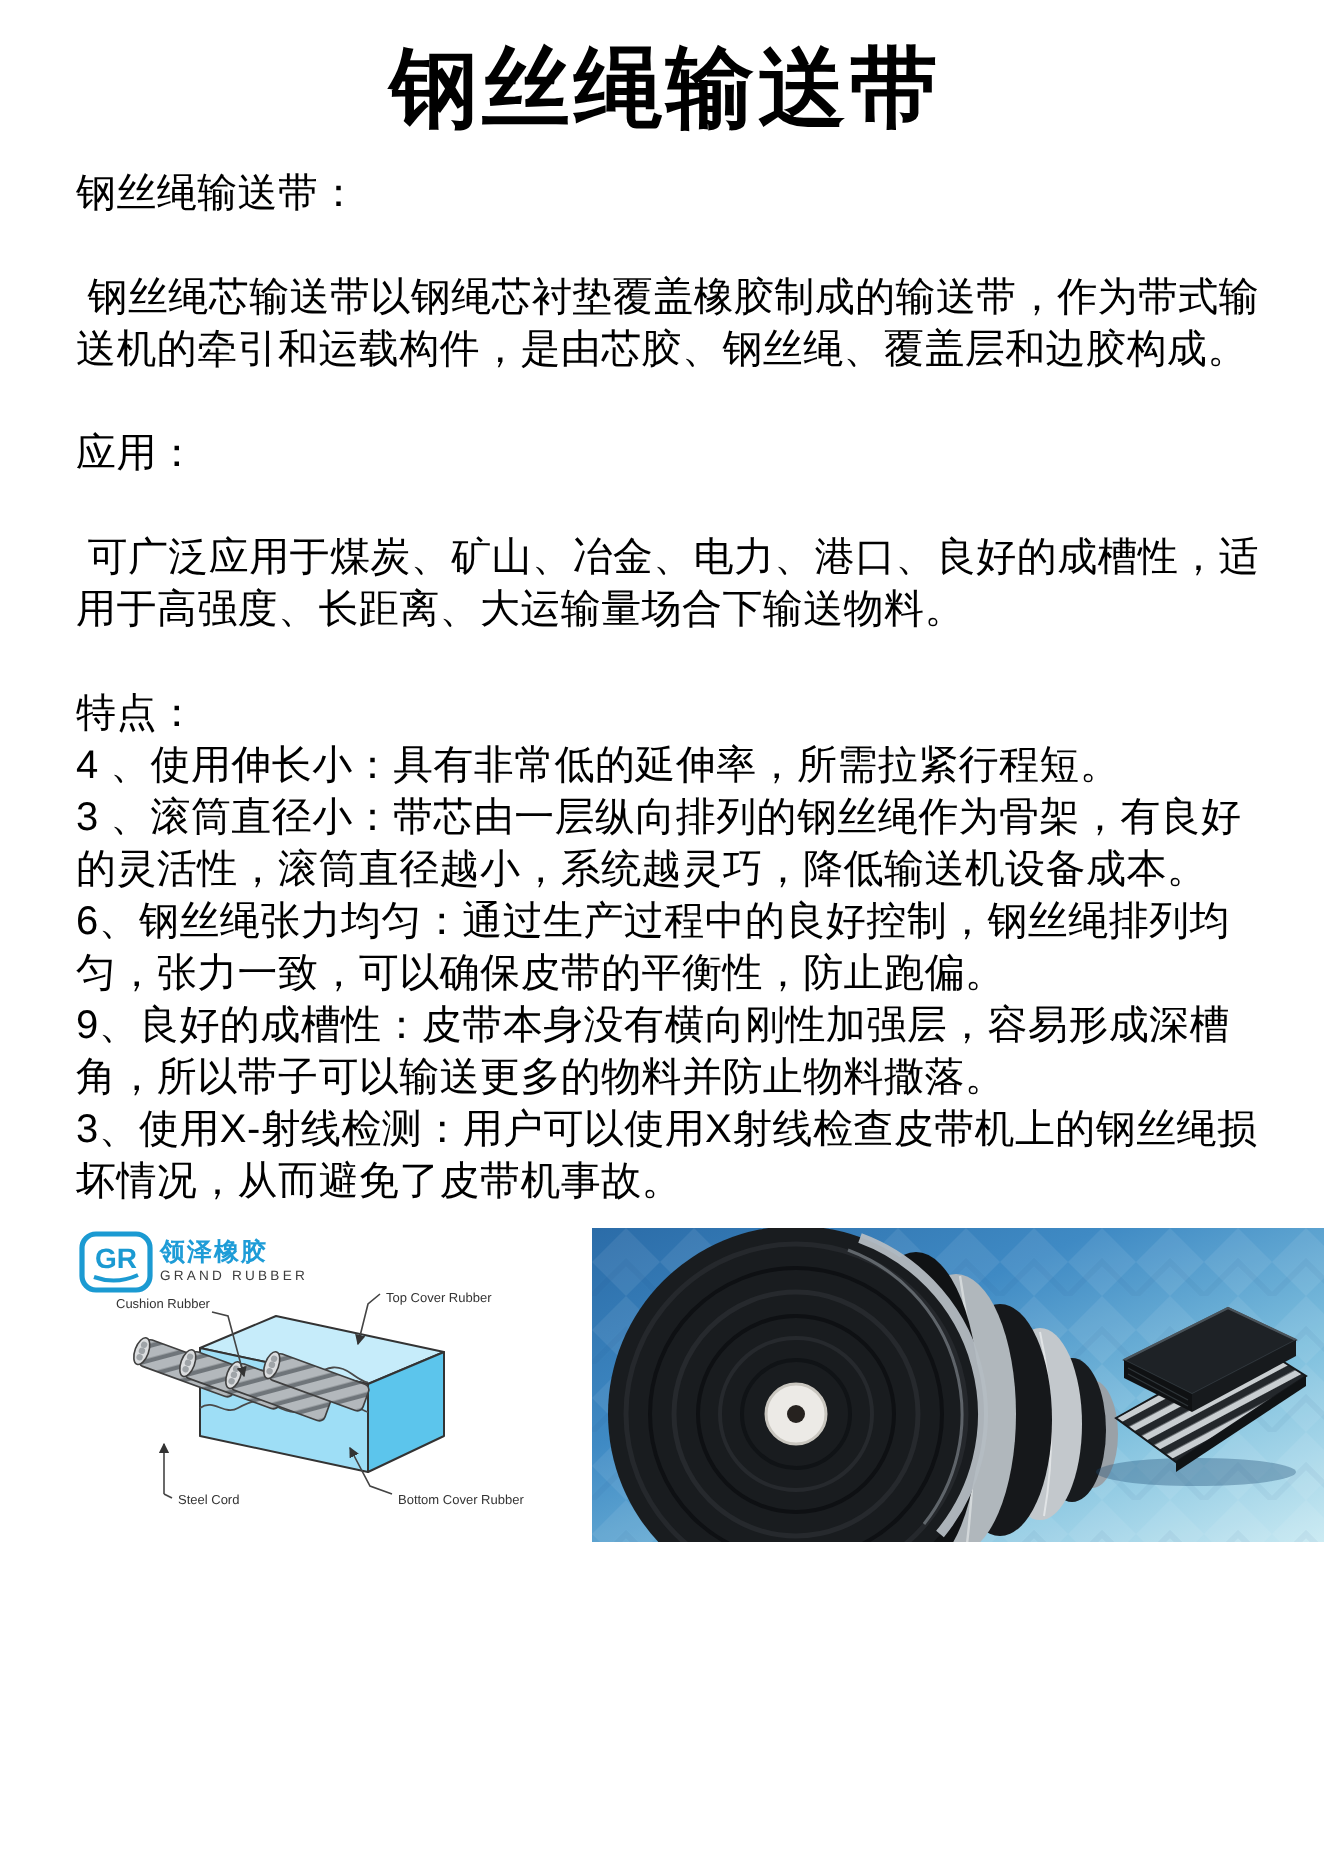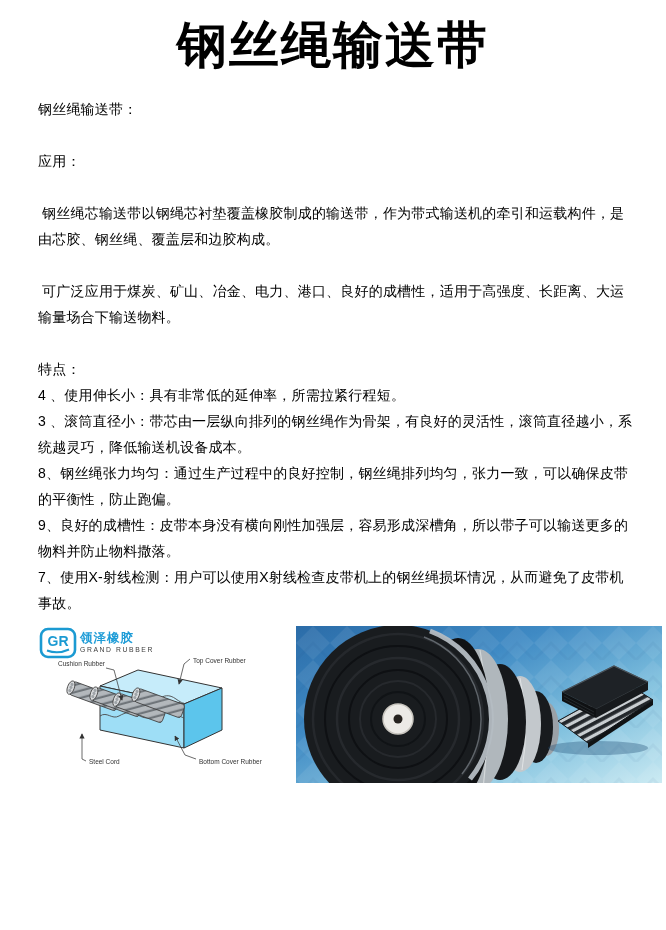--- a/index.html
+++ b/index.html
@@ -6,31 +6,31 @@
   body {
     width: 666px; height: 930px;
     background: #ffffff;
     overflow: hidden;
     font-family: "Liberation Sans", "DejaVu Sans", sans-serif;
     color: #000;
   }
   .page-title {
     margin: 0;
     padding-top: 14px;
-    font-size: 50px;
+    font-size: 44px;
     line-height: 62px;
     font-weight: 700;
     letter-spacing: 2px;
     text-align: center;
     color: #000;
   }
   .content {
-    margin-top: 20px;
+    margin-top: 8px;
     padding: 0 32px 0 38px;
-    font-size: 14px;
+    font-size: 20px;
     line-height: 26px;
     letter-spacing: 0.2px;
   }
   .content p {
     margin: 0;
     white-space: pre-wrap;
     word-break: break-all;
     line-break: anywhere;
   }
   .content p.gap { margin-bottom: 26px; }
@@ -47,29 +47,29 @@
 </style>
 </head>
 <body>
 
 <div class="page">
 
   <h1 class="page-title">钢丝绳输送带</h1>
 
   <div class="content">
     <p class="gap">钢丝绳输送带：</p>
+    <p class="gap"> 钢丝绳芯输送带以钢绳芯衬垫覆盖橡胶制成的输送带，作为带式输送机的牵引和运载构件，是由芯胶、钢丝绳、覆盖层和边胶构成。</p>
     <p class="gap">应用：</p>
-    <p class="gap"> 钢丝绳芯输送带以钢绳芯衬垫覆盖橡胶制成的输送带，作为带式输送机的牵引和运载构件，是由芯胶、钢丝绳、覆盖层和边胶构成。</p>
     <p class="gap"> 可广泛应用于煤炭、矿山、冶金、电力、港口、良好的成槽性，适用于高强度、长距离、大运输量场合下输送物料。</p>
     <p>特点：</p>
     <p>4 、使用伸长小：具有非常低的延伸率，所需拉紧行程短。</p>
     <p>3 、滚筒直径小：带芯由一层纵向排列的钢丝绳作为骨架，有良好的灵活性，滚筒直径越小，系统越灵巧，降低输送机设备成本。</p>
-    <p>8、钢丝绳张力均匀：通过生产过程中的良好控制，钢丝绳排列均匀，张力一致，可以确保皮带的平衡性，防止跑偏。</p>
+    <p>6、钢丝绳张力均匀：通过生产过程中的良好控制，钢丝绳排列均匀，张力一致，可以确保皮带的平衡性，防止跑偏。</p>
     <p>9、良好的成槽性：皮带本身没有横向刚性加强层，容易形成深槽角，所以带子可以输送更多的物料并防止物料撒落。</p>
-    <p>7、使用X-射线检测：用户可以使用X射线检查皮带机上的钢丝绳损坏情况，从而避免了皮带机事故。</p>
+    <p>3、使用X-射线检测：用户可以使用X射线检查皮带机上的钢丝绳损坏情况，从而避免了皮带机事故。</p>
   </div>
 
   <div class="images-row">
 
     <svg class="diagram-svg" width="234" height="158" viewBox="0 0 234 158">
       <defs>
         <pattern id="cordHatch" width="7" height="7" patternUnits="userSpaceOnUse" patternTransform="rotate(55)">
           <rect width="7" height="7" fill="#b3b8bc"></rect>
           <line x1="1" y1="0" x2="1" y2="7" stroke="#6f757a" stroke-width="2.4"></line>
         </pattern>

